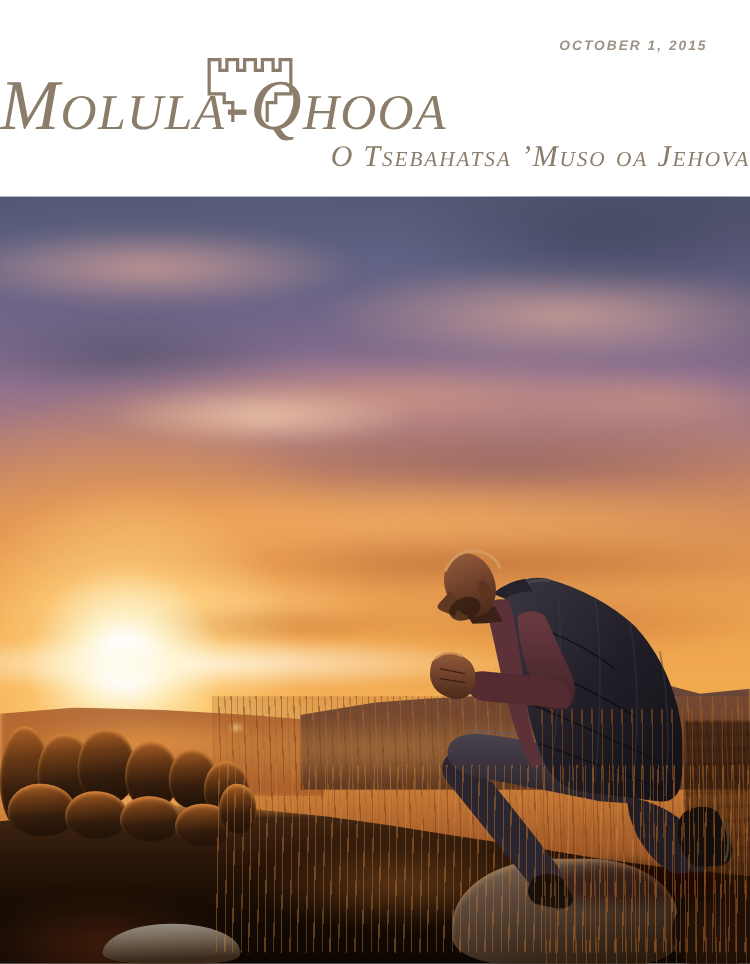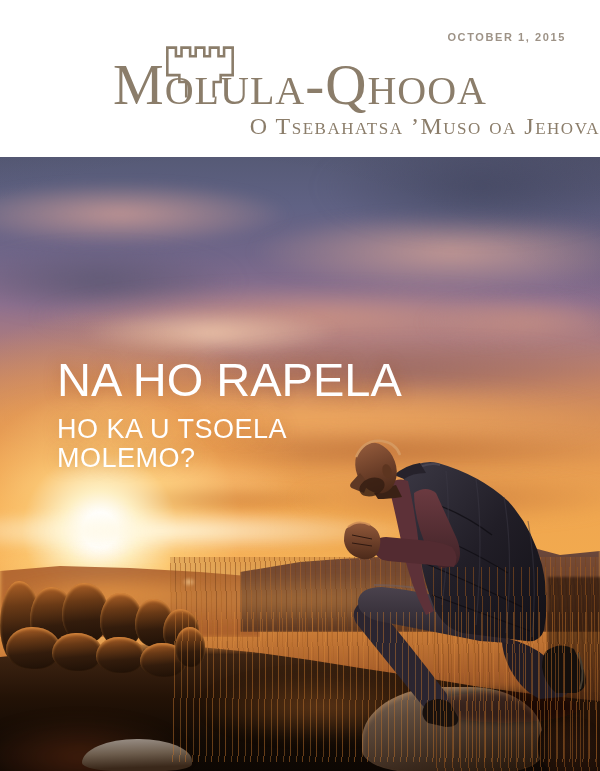--- a/index.html
+++ b/index.html
@@ -1,23 +1,23 @@
 <!DOCTYPE html>
 <html><head>
 <meta charset="utf-8">
 <style>
   html,body{margin:0;padding:0;background:#222;}
   .cover{position:relative;width:600px;height:771px;overflow:hidden;background:#fff;
          font-family:"Liberation Sans",sans-serif;}
   
-  .header{position:absolute;left:0;top:0;width:600px;height:157px;background:#ffffff;z-index:60;}
+  .header{position:absolute;left:0;top:0;width:600px;height:157px;background:#ffffff;z-index:60;font-style:italic;}
   .issue-date{position:absolute;top:31px;right:34px;font-size:11px;font-weight:700;
               letter-spacing:1.6px;color:#9d9286;}
   .tower{position:absolute;left:157px;top:42px;width:86px;height:56px;z-index:1;}
-  .mast-title{position:absolute;left:0;top:56px;width:100%;text-align:center;z-index:2;
+  .mast-title{position:absolute;left:0;top:56px;width:100%;text-align:left;z-index:2;
               font-family:"Liberation Serif",serif;font-variant:small-caps;
               font-size:57px;line-height:1;letter-spacing:1px;color:#8b7d6a;}
   .mast-sub{position:absolute;left:0;top:114px;width:100%;text-align:right;z-index:2;
             font-family:"Liberation Serif",serif;font-variant:small-caps;
             font-size:24px;line-height:1;letter-spacing:1.5px;color:#8b7d6a;}
   
   .photo{position:absolute;left:0;top:157px;width:600px;height:614px;overflow:hidden;}
   .layer{position:absolute;}
   .sky{left:0;top:0;width:600px;height:614px;background:linear-gradient(180deg,
       #565a76 0%,#606284 8%,#716689 16%,#8f7190 24%,#aa7a7e 30%,#c28367 36%,
@@ -166,19 +166,14 @@
         <path d="M 26,22 Q 34,4 52,6 Q 66,8 70,20" fill="none" stroke="#d59a62" stroke-width="2.5" opacity=".95"></path>
       </g>
     </svg>
 
     <div class="layer" style="left:170px;top:455px;width:430px;height:150px;z-index:32;background-image:repeating-linear-gradient(91deg,rgba(0,0,0,0) 0 5px,rgba(186,112,44,.5) 5px 6px,rgba(0,0,0,0) 6px 12px,rgba(220,140,60,.35) 12px 13px);filter:blur(.4px);"></div>
     <div class="layer" style="left:430px;top:410px;width:170px;height:230px;z-index:33;background-image:repeating-linear-gradient(89deg,rgba(0,0,0,0) 0 7px,rgba(150,85,30,.55) 7px 8px);filter:blur(.5px);"></div>
 
     <div class="layer" style="left:0;top:0;width:600px;height:614px;z-index:40;background:radial-gradient(120% 90% at 35% 55%,rgba(0,0,0,0) 60%,rgba(30,20,30,.22) 100%);"></div>
   </div>
 
-  <div class="headline">
-    <p class="hl1">NA HO RAPELA</p>
-    <p class="hl2">HO KA U TSOELA</p>
-    <p class="hl3">MOLEMO?</p>
-  </div>
 
 </div>
 
 </body></html>

